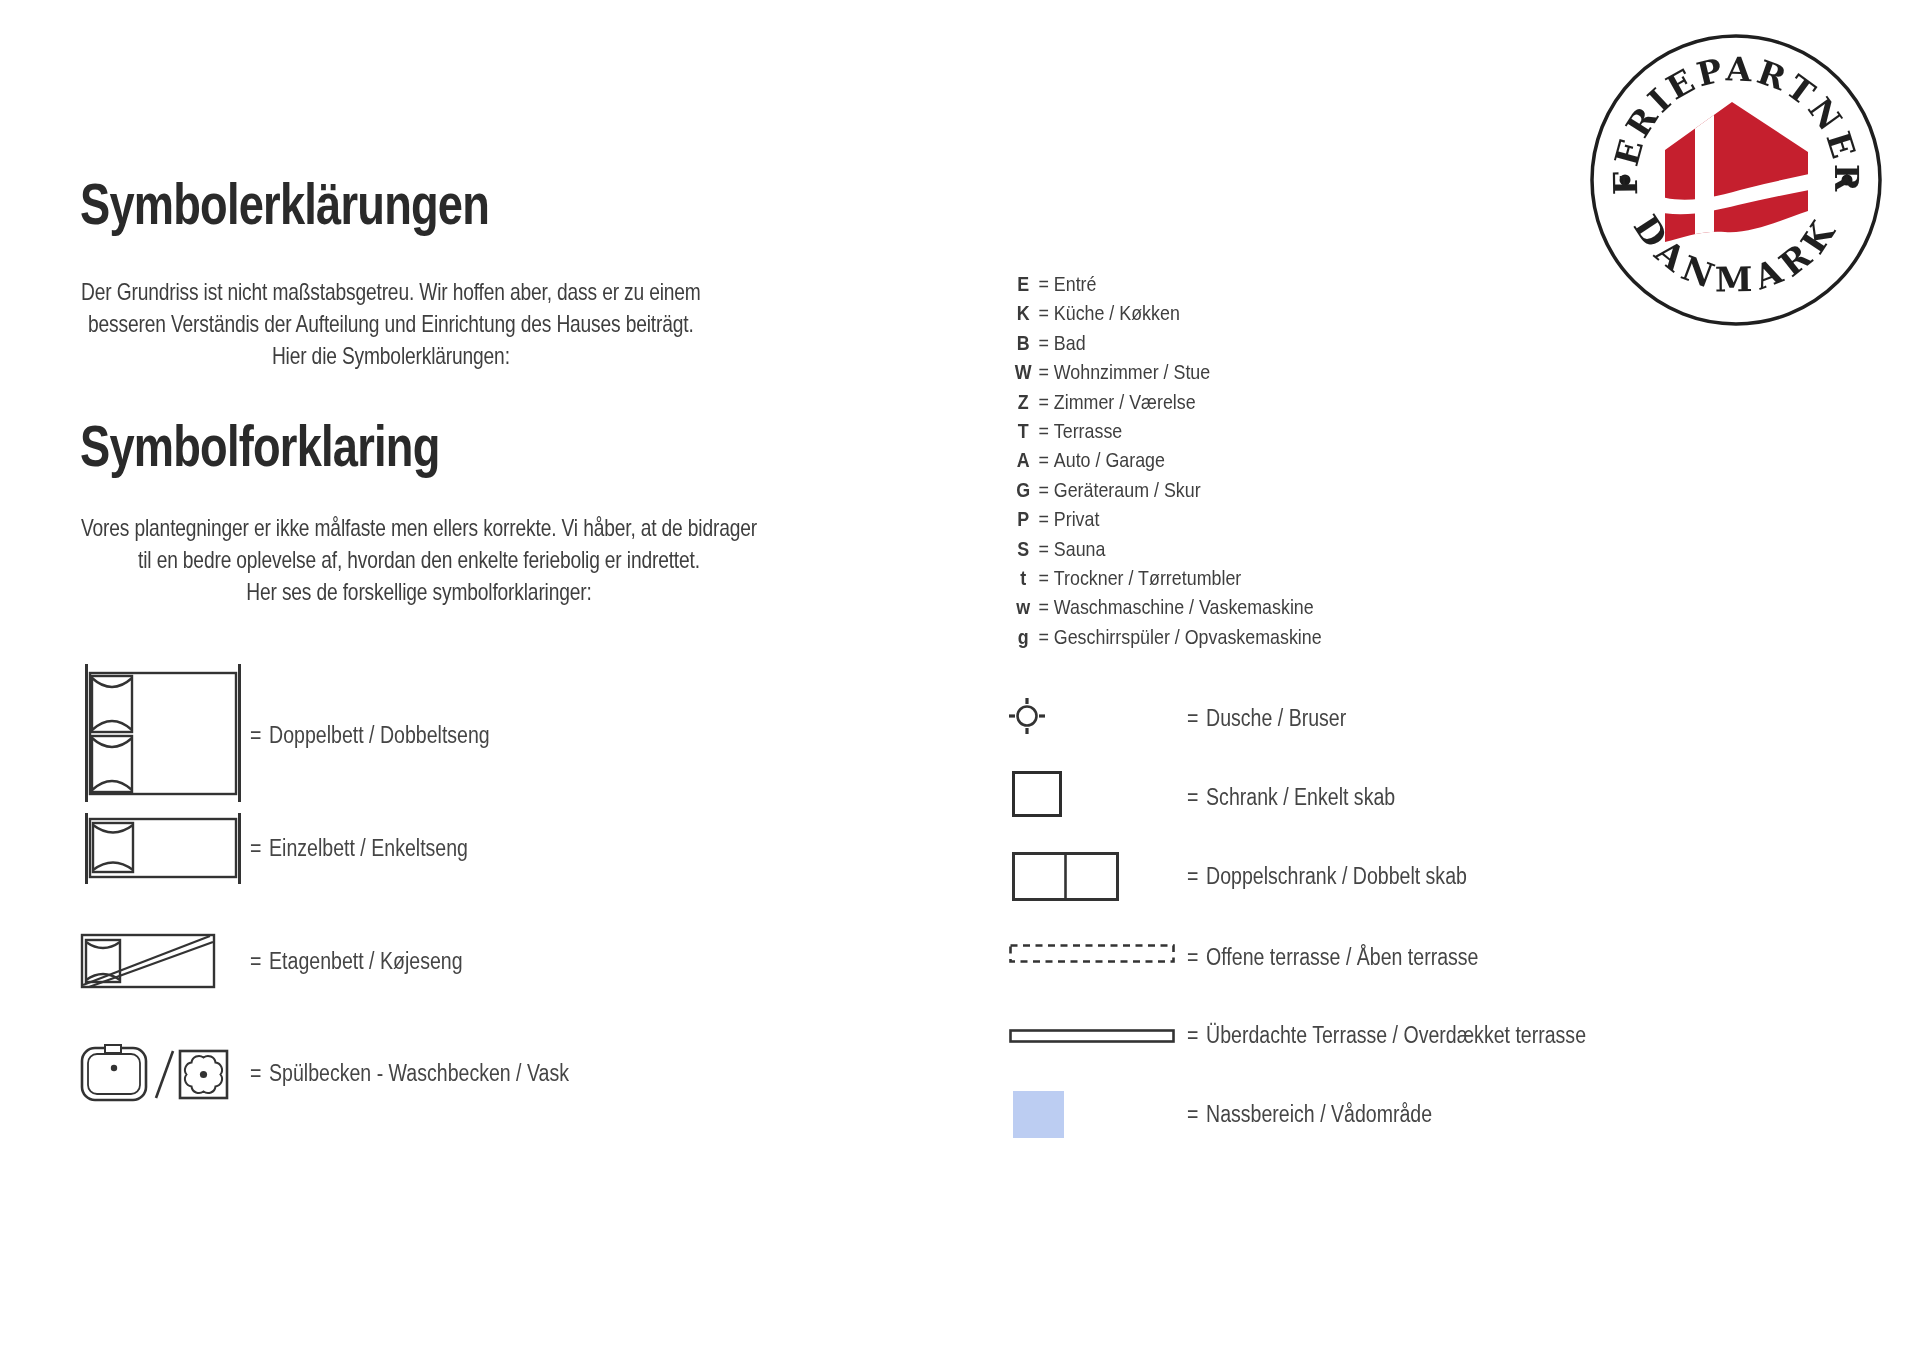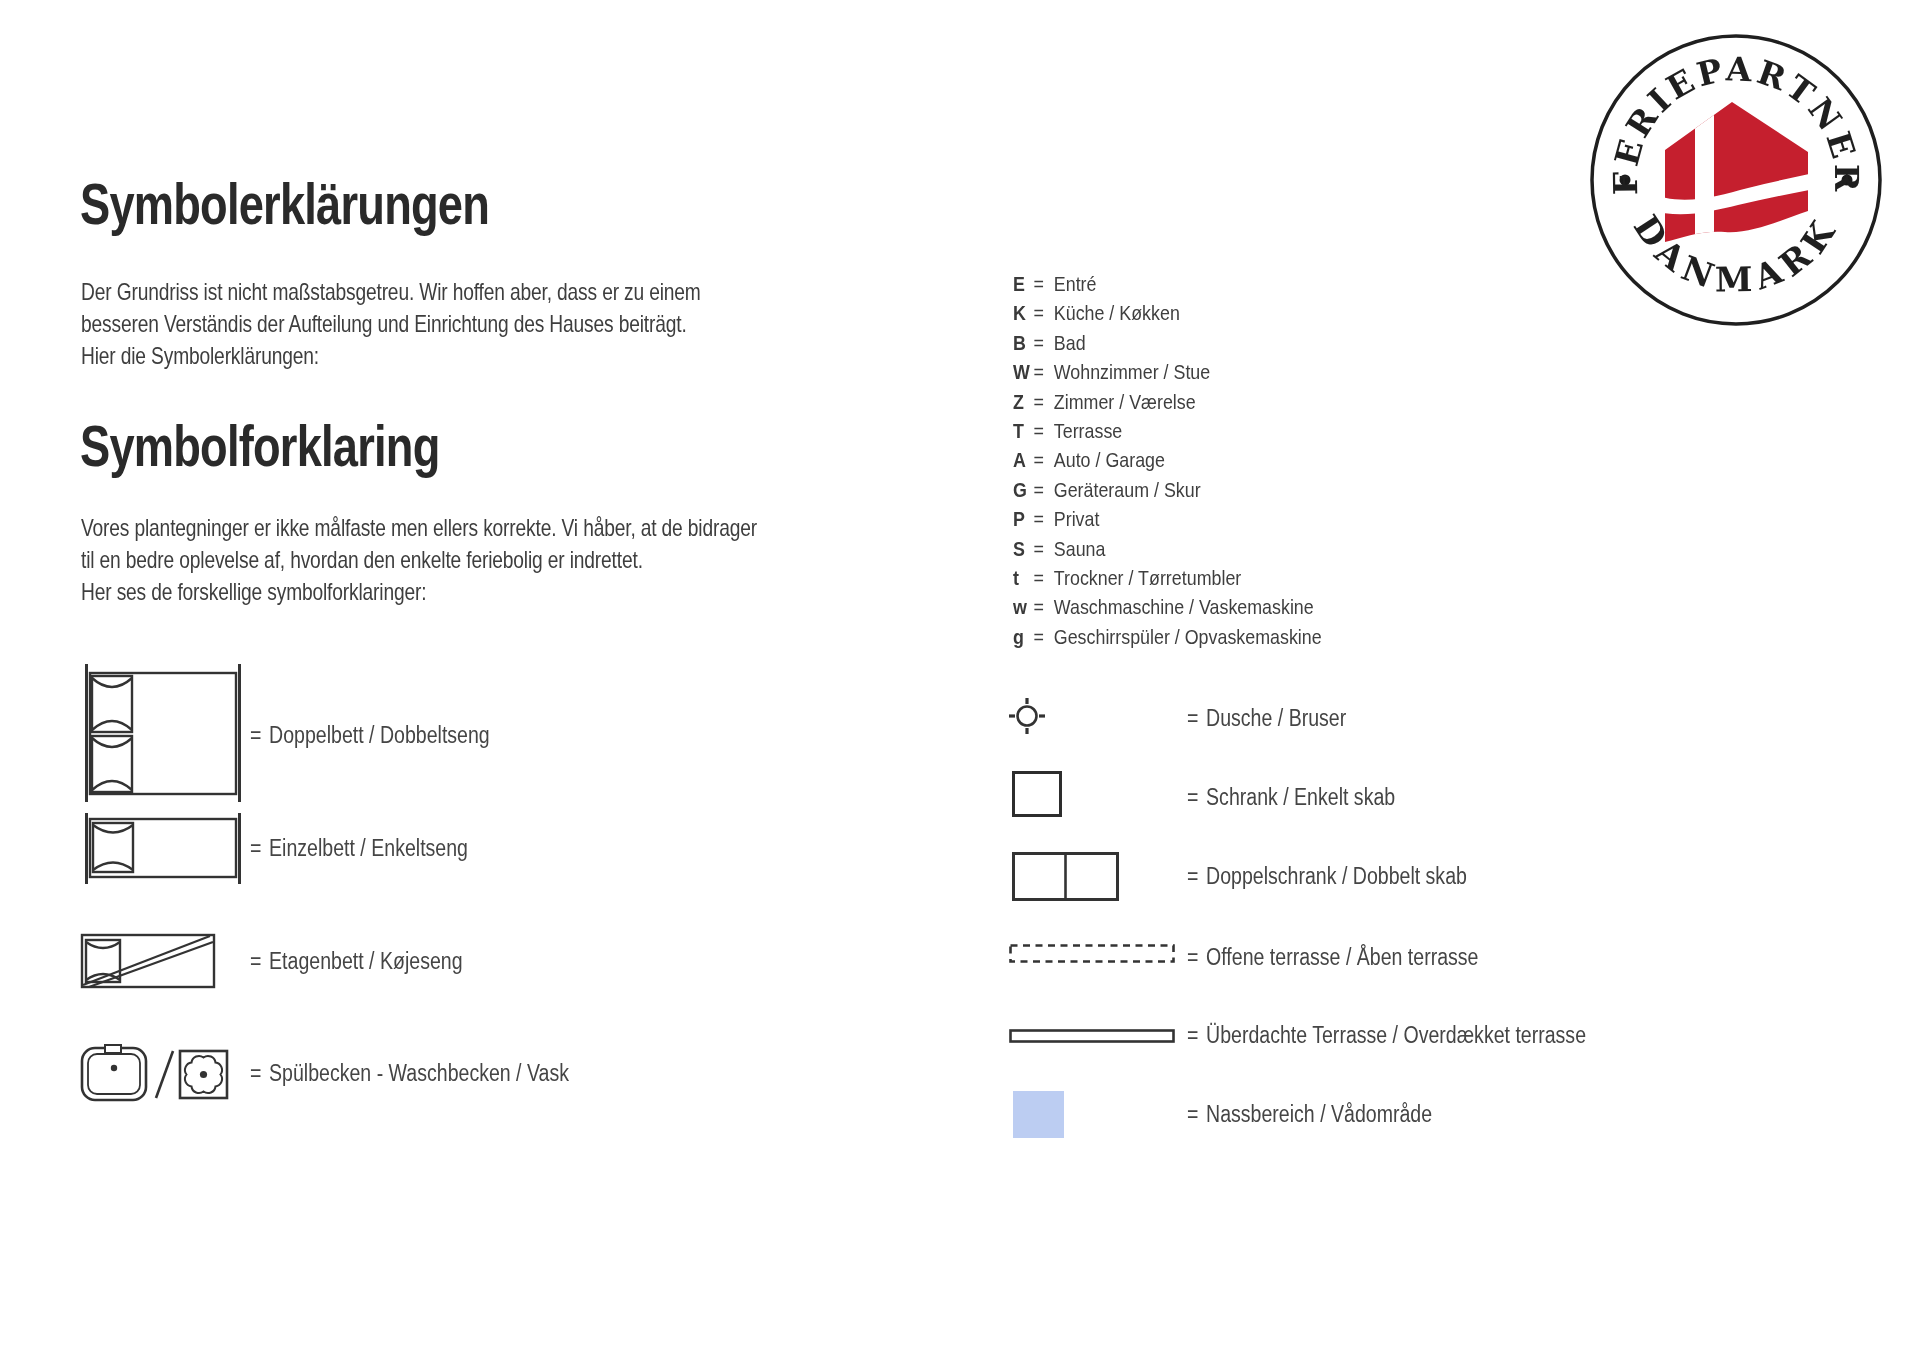--- a/index.html
+++ b/index.html
@@ -1,17 +1,17 @@
 <!DOCTYPE html>
 <html><head>
 <meta charset="utf-8">
 <style>
   html,body{margin:0;padding:0;background:#fff;}
   .canvas{position:relative;width:1920px;height:1150px;background:#fff;overflow:hidden;
-          font-family:"Liberation Sans",sans-serif;color:#3f3f3f;}
+          font-family:"Liberation Sans",sans-serif;color:#3f3f3f;text-align:center;}
   .abs{position:absolute;}
   h1.title{margin:0;font-size:58px;font-weight:bold;color:#2a2a2a;letter-spacing:-1px;
            transform:scaleX(0.78);transform-origin:left top;white-space:nowrap;}
   .para{font-size:24px;line-height:32px;color:#3e3e3e;letter-spacing:-0.2px;
         transform:scaleX(0.8);transform-origin:left top;white-space:nowrap;}
   .codes{font-size:21px;line-height:29.4px;transform:scaleX(0.85);transform-origin:left top;}
   .code-row{display:flex;white-space:nowrap;}
   .code-row .code{display:inline-block;width:24px;font-weight:bold;color:#3a3a3a;}
   .code-row .eq{display:inline-block;width:24px;color:#3e3e3e;}
   .sym-label{font-size:23px;line-height:27px;color:#454545;transform:scaleX(0.85);

